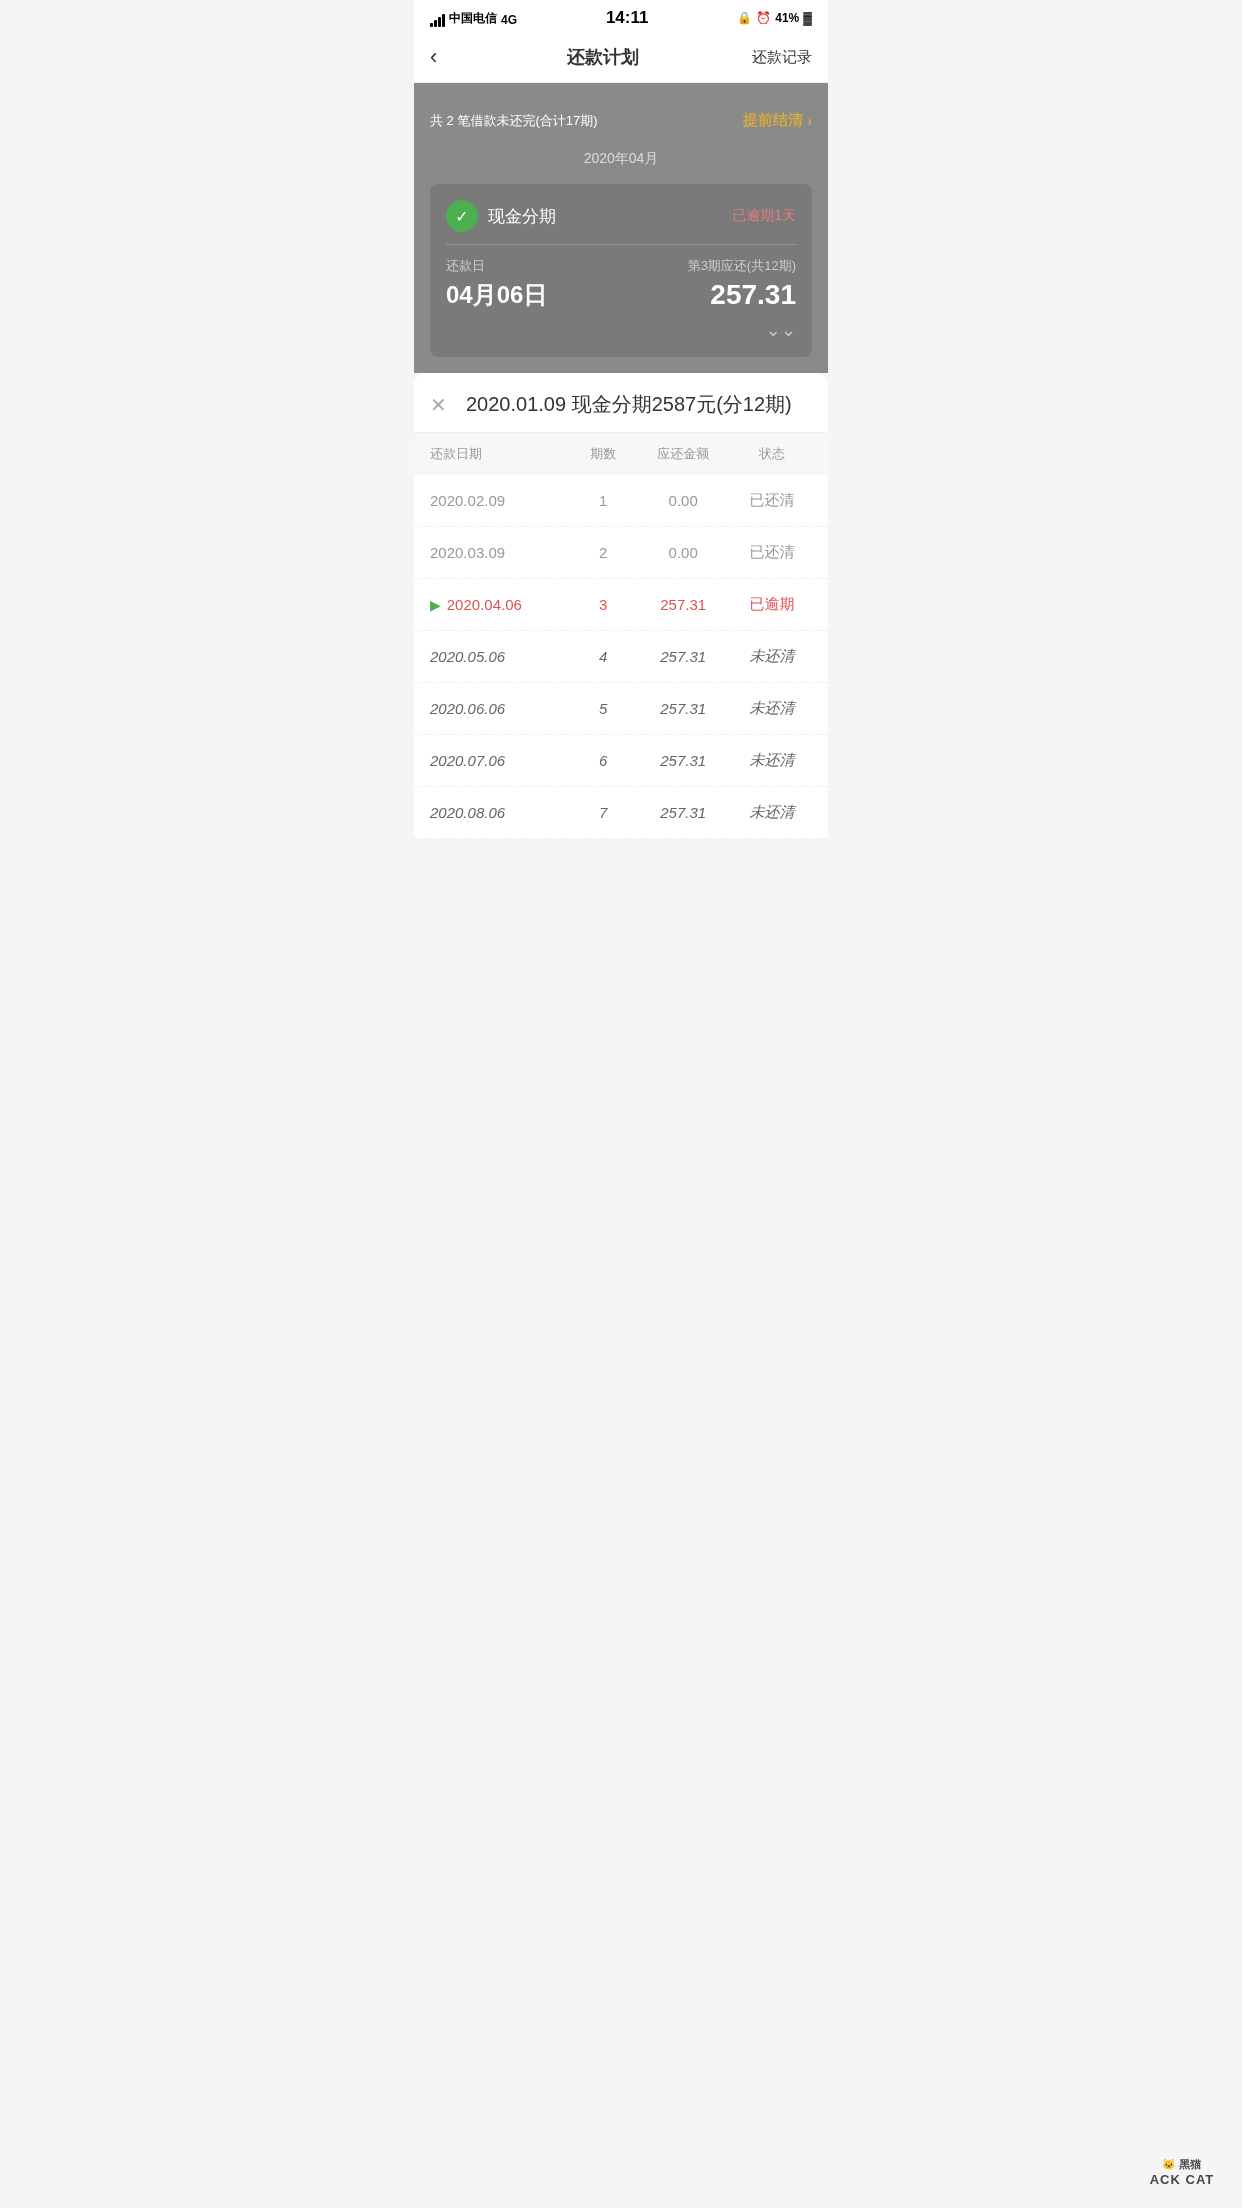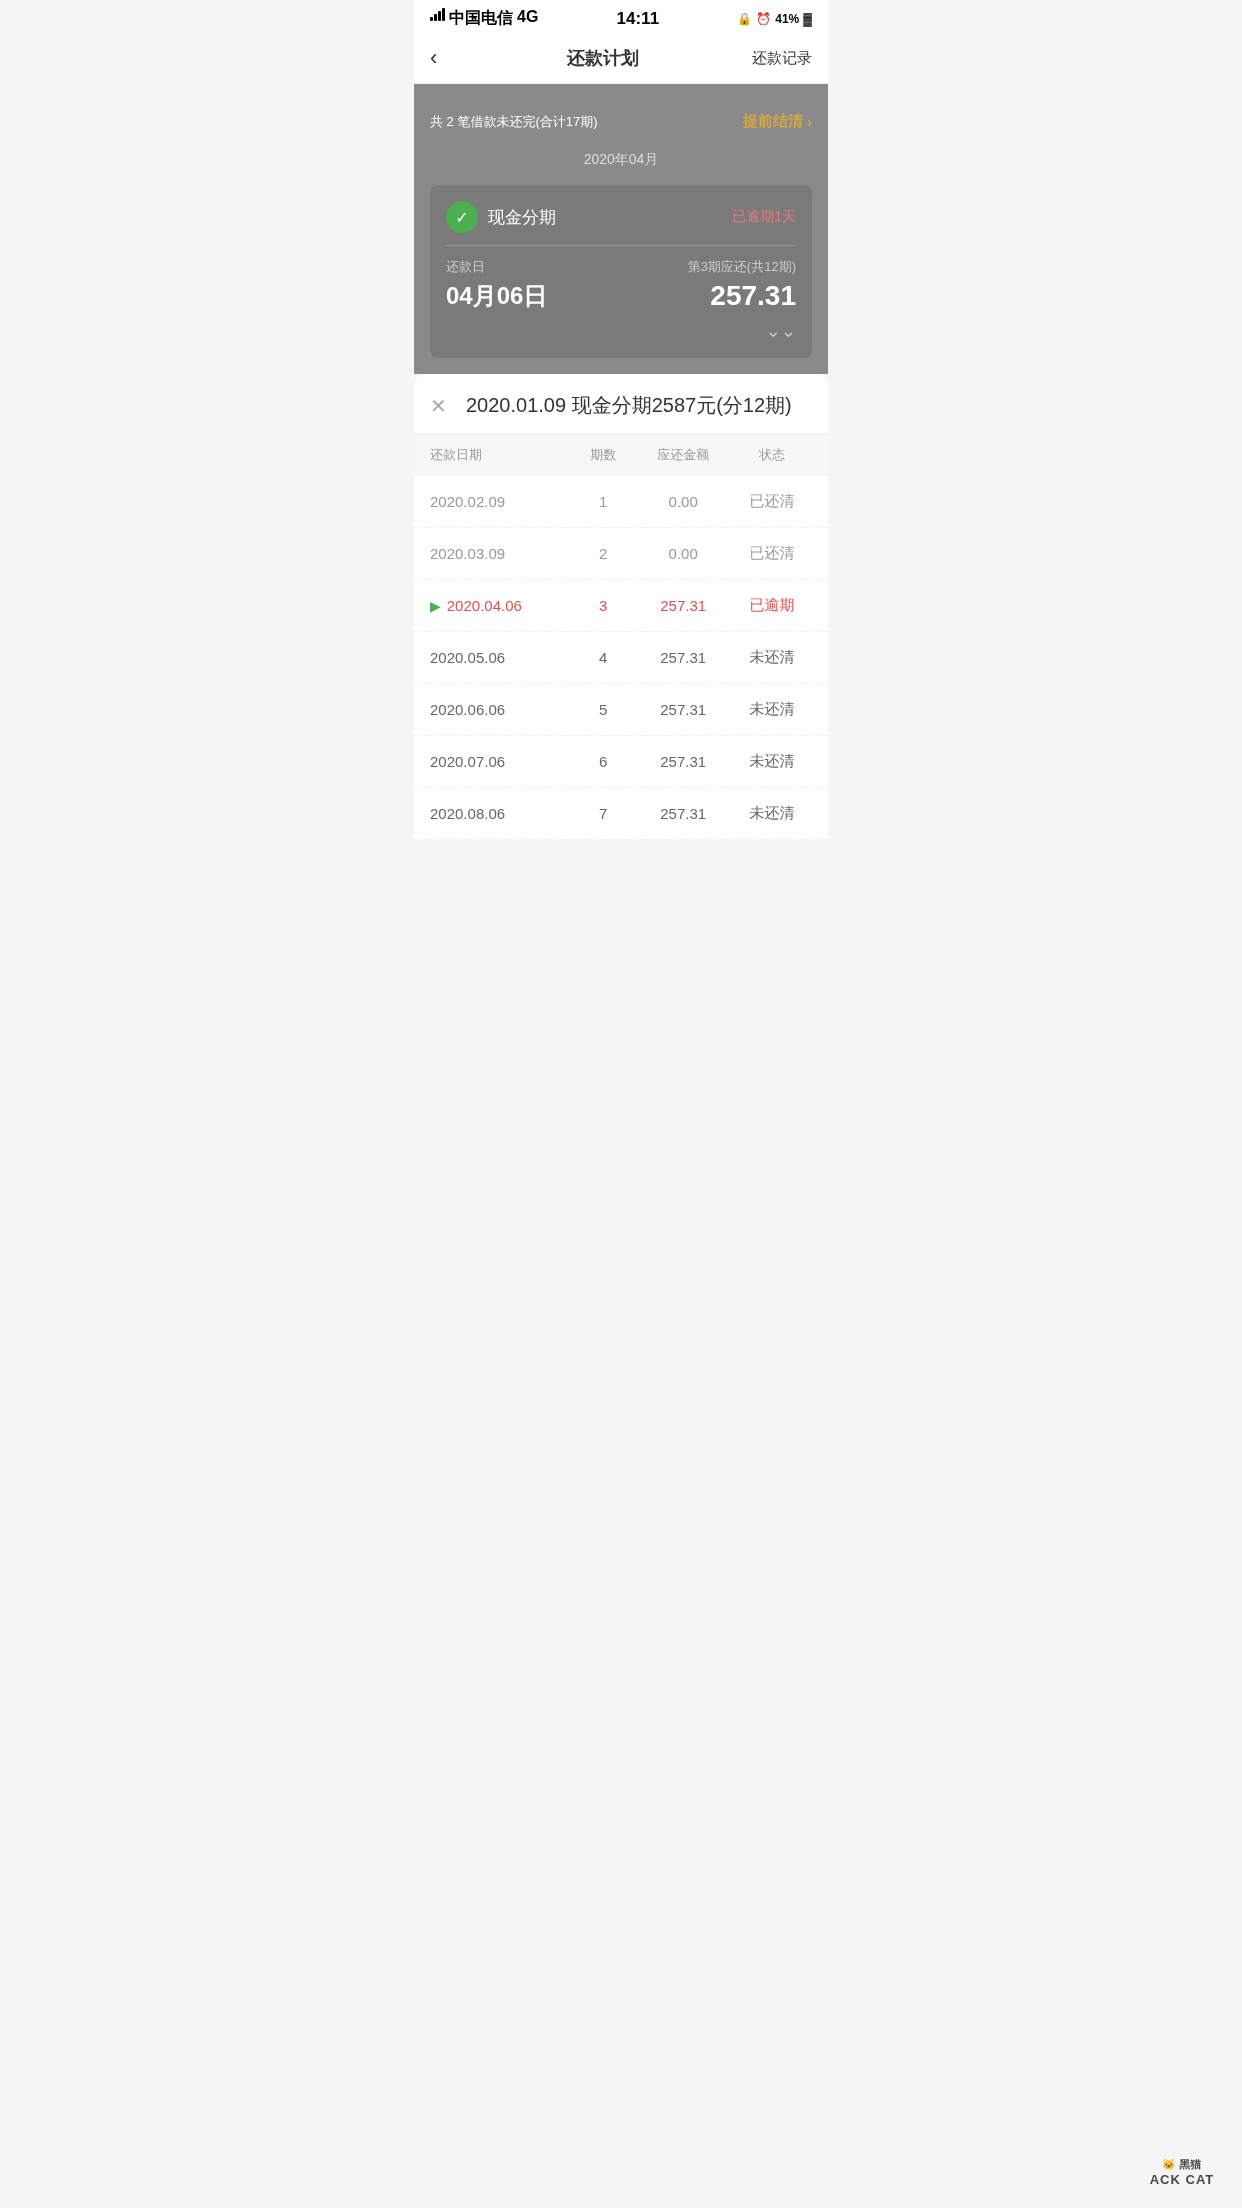--- a/index.html
+++ b/index.html
@@ -17,21 +17,21 @@
     
     .status-bar {
       display: flex;
       justify-content: space-between;
       align-items: center;
       padding: 8px 16px 4px;
       background: #fff;
       font-size: 12px;
       font-weight: 600;
     }
-    .status-left { display: flex; align-items: flex-start; gap: 4px; font-size: 16px; }
+    .status-left { display: flex; align-items: flex-end; gap: 4px; font-size: 12px; }
     .status-center { font-size: 17px; font-weight: 600; }
     .status-right { display: flex; align-items: center; gap: 4px; font-size: 12px; }
     .signal-bars { display: flex; align-items: flex-end; gap: 1px; }
     .signal-bar { width: 3px; background: #000; border-radius: 1px; }
 
     
     .nav-bar {
       display: flex;
       justify-content: space-between;
       align-items: center;
@@ -224,20 +224,21 @@
       gap: 6px;
     }
     .cell-overdue {
       color: #e05252;
     }
     .cell-paid {
       color: #999;
     }
     .cell-unpaid {
       color: #666;
+      font-style: italic;
     }
     .play-arrow {
       color: #4caf50;
       font-size: 14px;
     }
 
     
     .watermark {
       position: fixed;
       bottom: 0;

